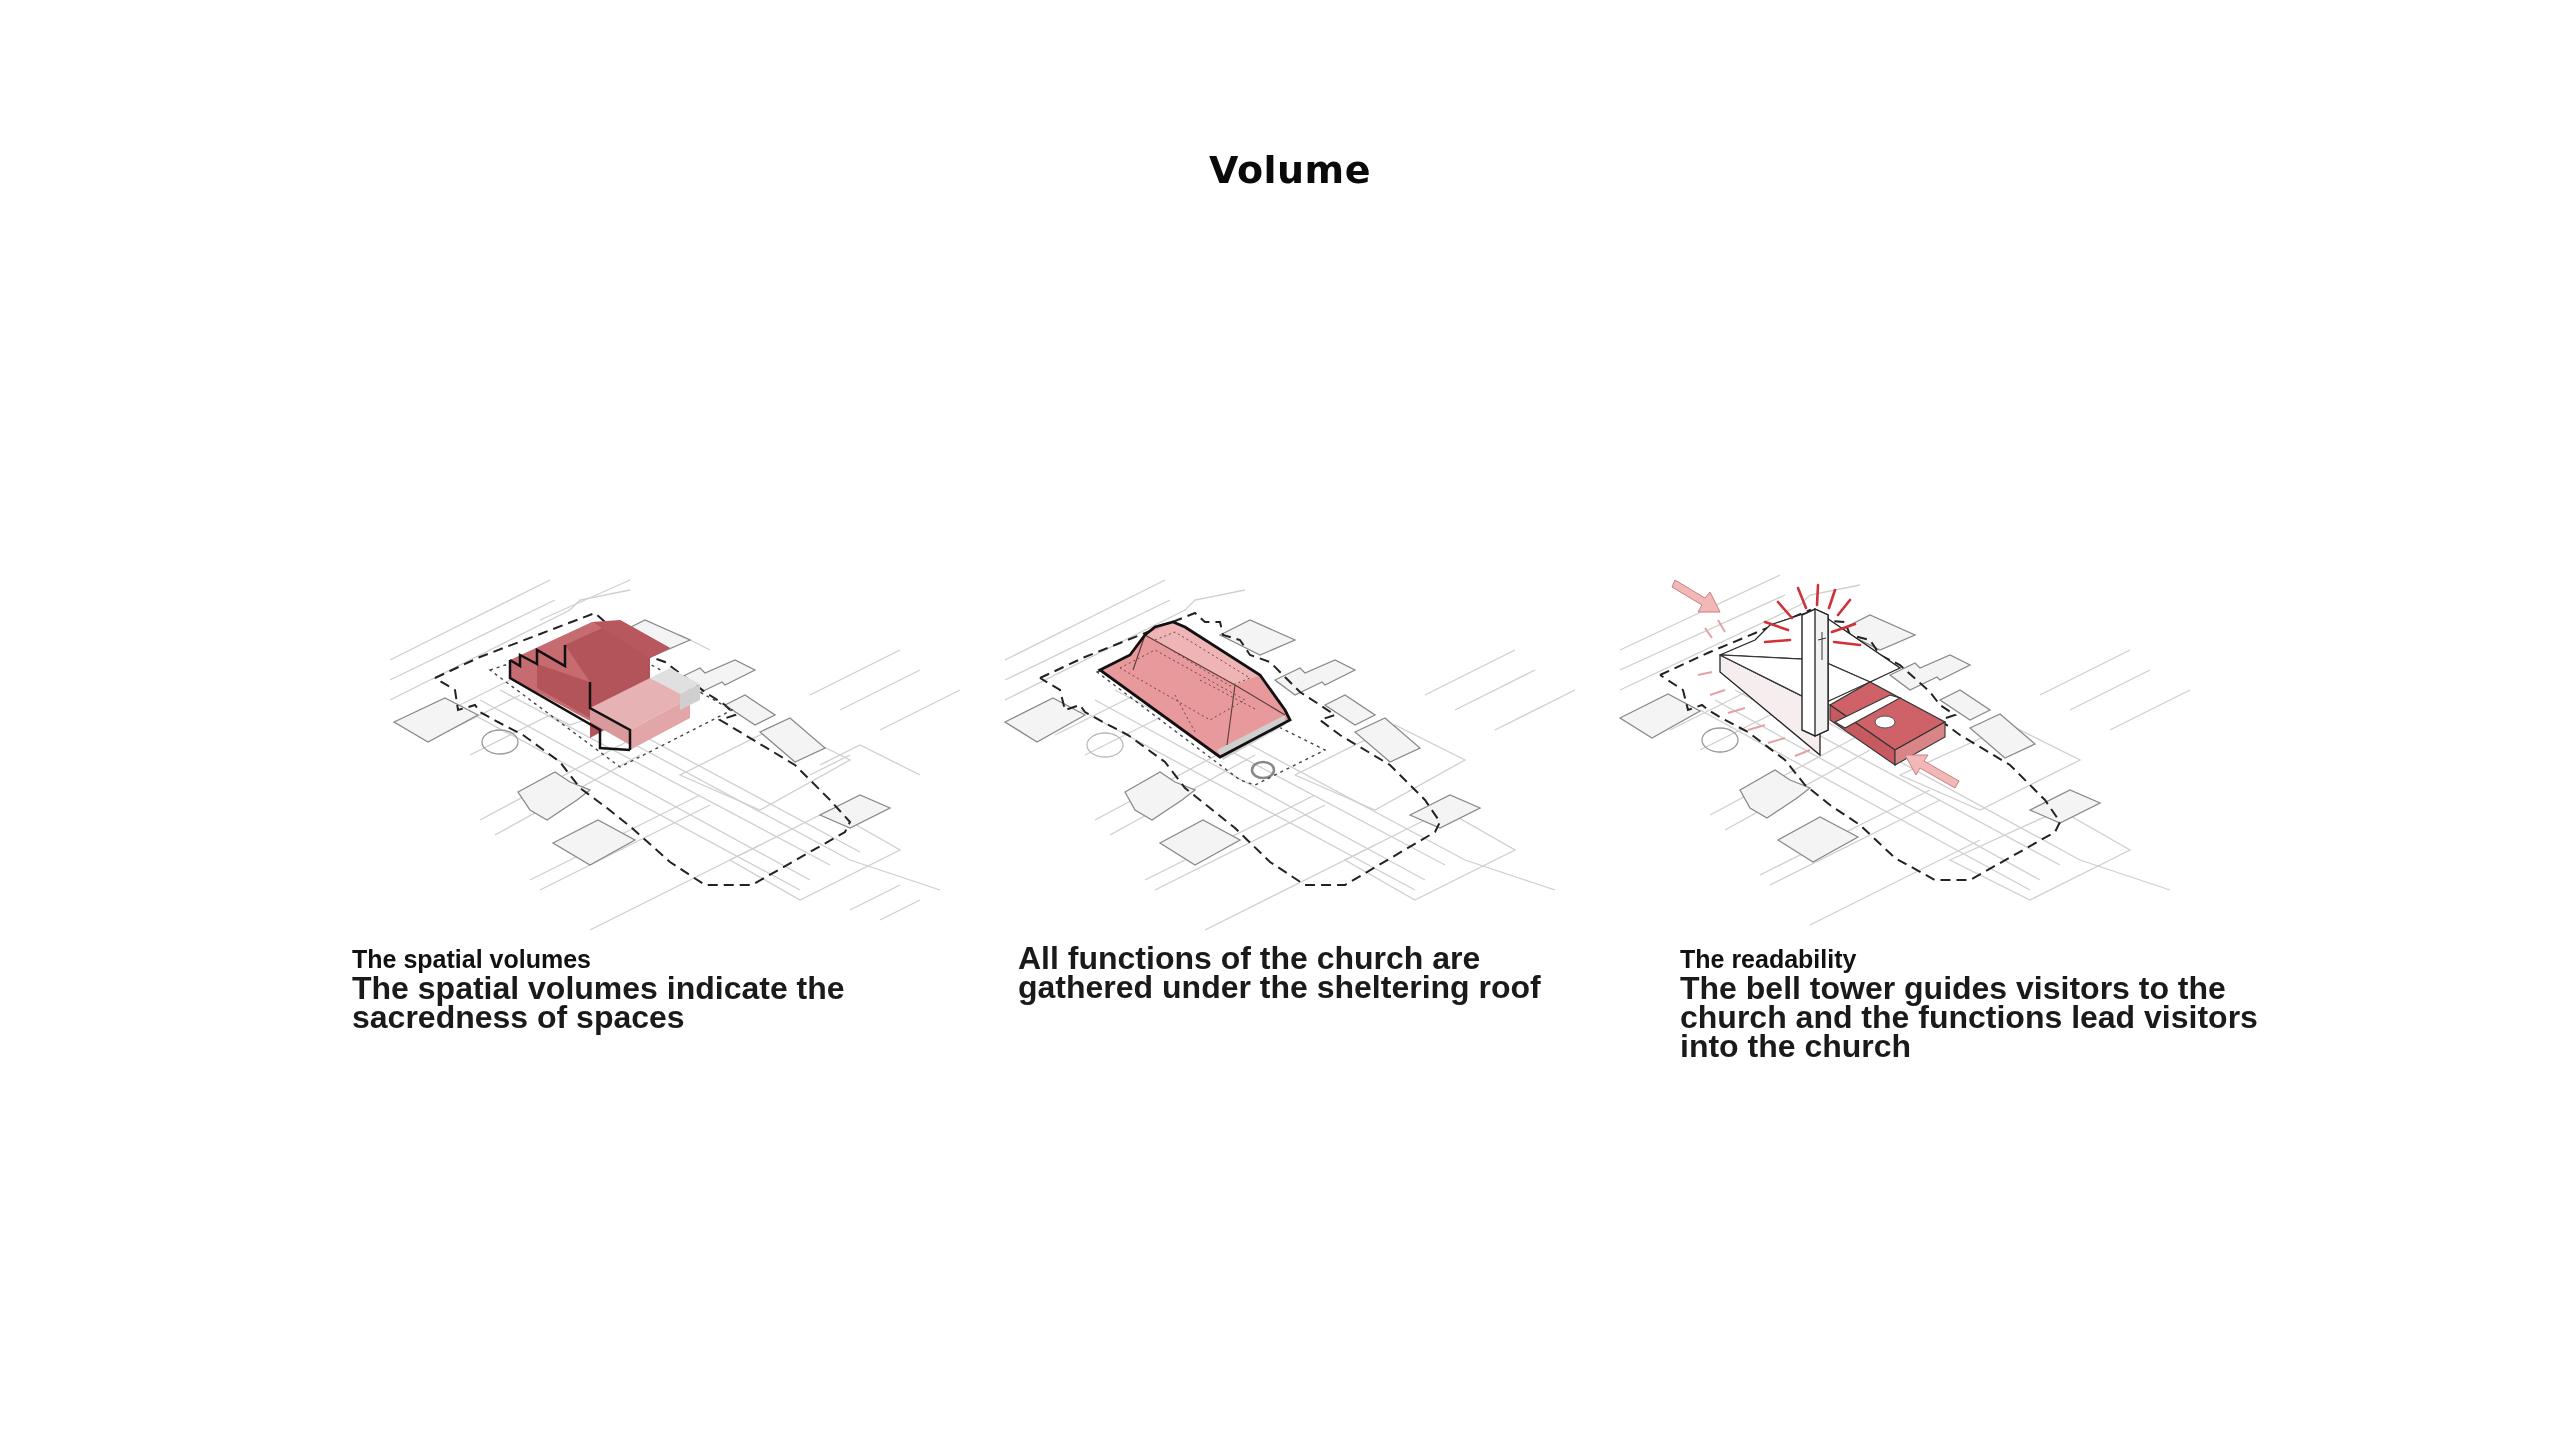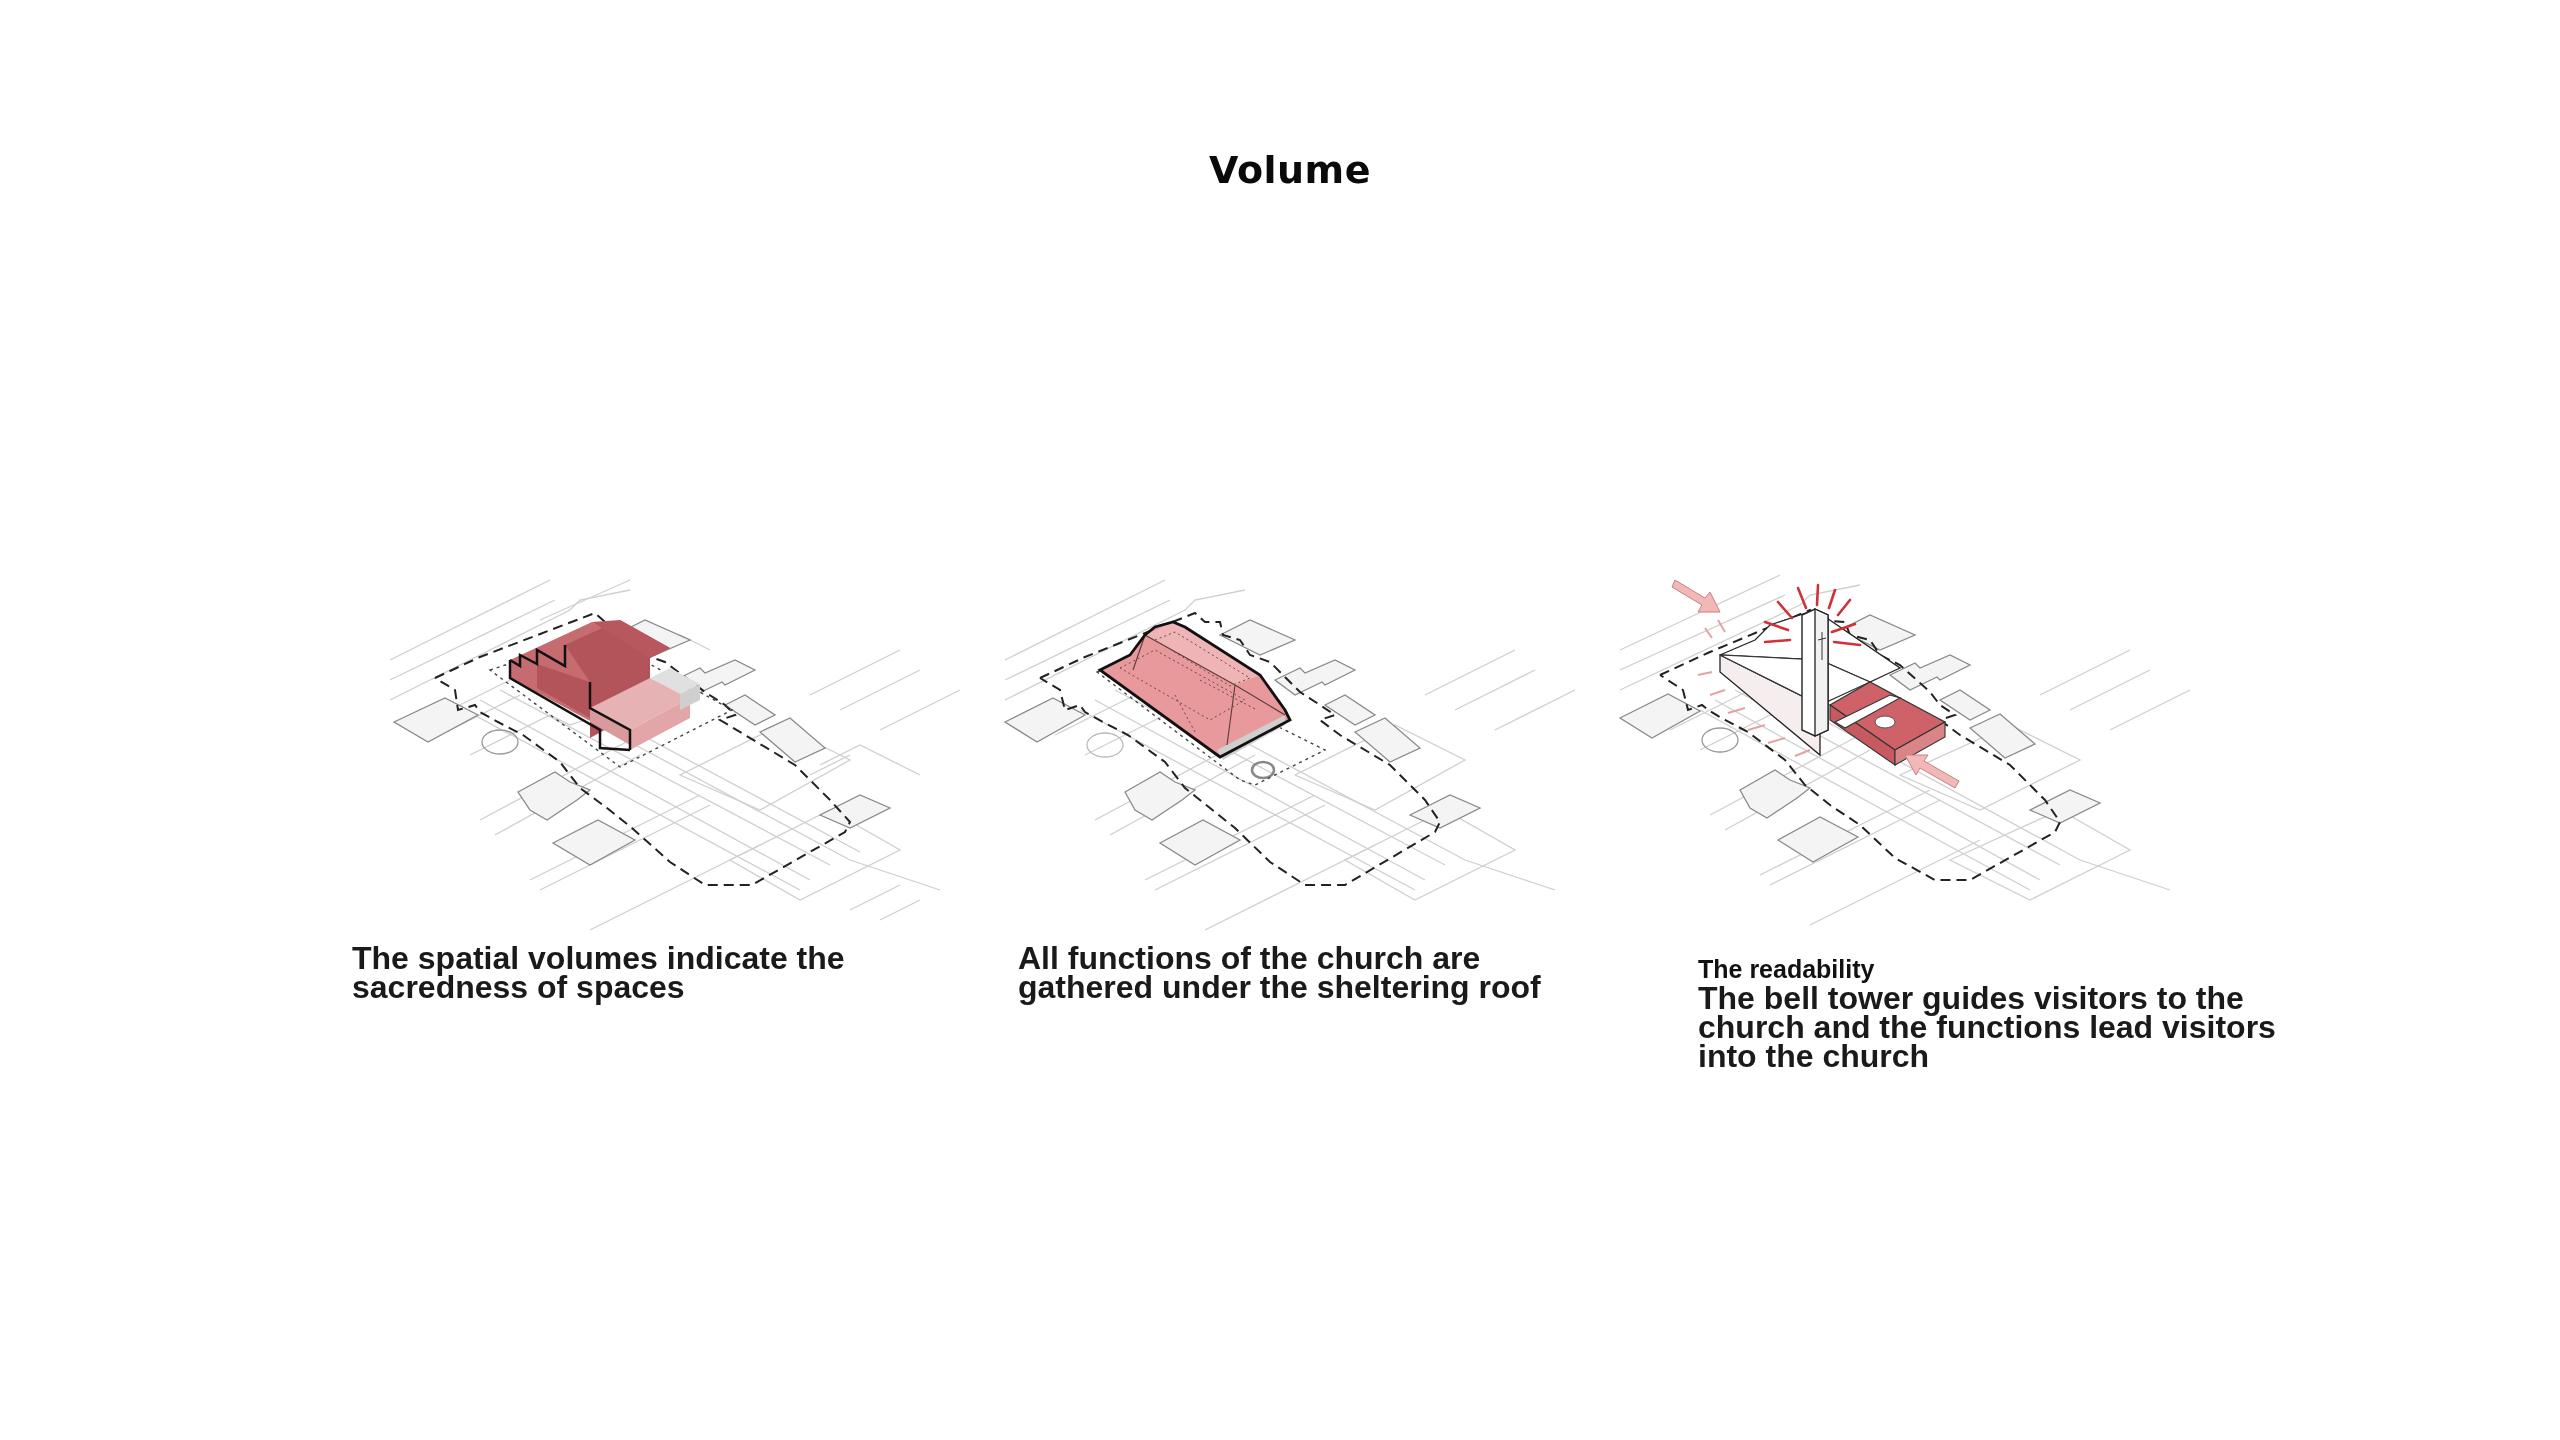--- a/index.html
+++ b/index.html
@@ -58,20 +58,21 @@
     <path d="M185 85 L240 60 L290 88 L270 98 L270 145 L210 178 L210 122 Z" fill="#b2545a"></path>
     <path d="M212 62 L240 60 L290 88 L270 98 Z" fill="#b8585e"></path>
     <path d="M210 148 L270 118 L310 138 L250 170 Z" fill="#e6b2b3"></path>
     <path d="M210 148 L250 170 L250 185 L210 162 Z" fill="#d89a9c"></path>
     <path d="M250 170 L310 138 L310 158 L250 190 Z" fill="#e2a6a8"></path>
     <path d="M270 118 L290 108 L320 124 L300 134 Z" fill="#e0e0e0"></path>
     <path d="M300 134 L320 124 L320 140 L300 150 Z" fill="#cfcfcf"></path>
     <path d="M130 100 L130 118 L220 170 L220 188 L250 190 M130 100 L140 106 L140 95 L157 104 L157 90 L185 106 L185 85 M210 122 L210 148 L250 170 L250 190" fill="none" stroke="#111" stroke-width="2.5"></path>
   </svg>
   <div class="caption" style="left:-28px; top:384px;">
+    <h3>The spatial volumes</h3>
     <p>The spatial volumes indicate the sacredness of spaces</p>
   </div>
 </div>
 
 <div class="panel" style="left:995px;">
   <svg viewBox="0 0 620 400">
     <g fill="none" stroke="#cfcfcf" stroke-width="1.3">
       <path d="M10 100 L170 20 M10 120 L175 40 M10 140 L190 50 L200 40 L250 30"></path>
       <path d="M60 175 L140 135 M90 195 L170 155"></path>
       <path d="M100 260 L250 180 M115 275 L260 195 M150 320 L320 235 M160 330 L330 245 M210 370 L380 285"></path>
@@ -156,17 +157,17 @@
       <path d="M145 62 L168 70 M235 64 L212 72 M145 82 L170 80 M240 85 L214 82"></path>
     </g>
 
     <g stroke="#e6a1a1" stroke-width="2" fill="none">
       <path d="M92 112 L78 115 M105 130 L90 135 M125 148 L108 153 M145 165 L128 170 M165 178 L148 183 M190 190 L175 196 M92 78 L85 68 M105 72 L98 60"></path>
     </g>
 
     <path d="M55 20 L85 38 L90 32 L100 52 L78 52 L82 45 L52 27 Z" fill="#f2b8b8" stroke="#c98080" stroke-width="1"></path>
     <path d="M335 228 L300 208 L296 215 L285 195 L308 195 L304 201 L339 221 Z" fill="#f2b8b8" stroke="#c98080" stroke-width="1"></path>
   </svg>
-  <div class="caption" style="left:78px; top:384px;margin-top:10px;">
+  <div class="caption" style="left:60px; top:384px;">
     <h3>The readability</h3>
     <p>The bell tower guides visitors to the church and the functions lead visitors into the church</p>
   </div>
 </div>
 
 </body></html>

